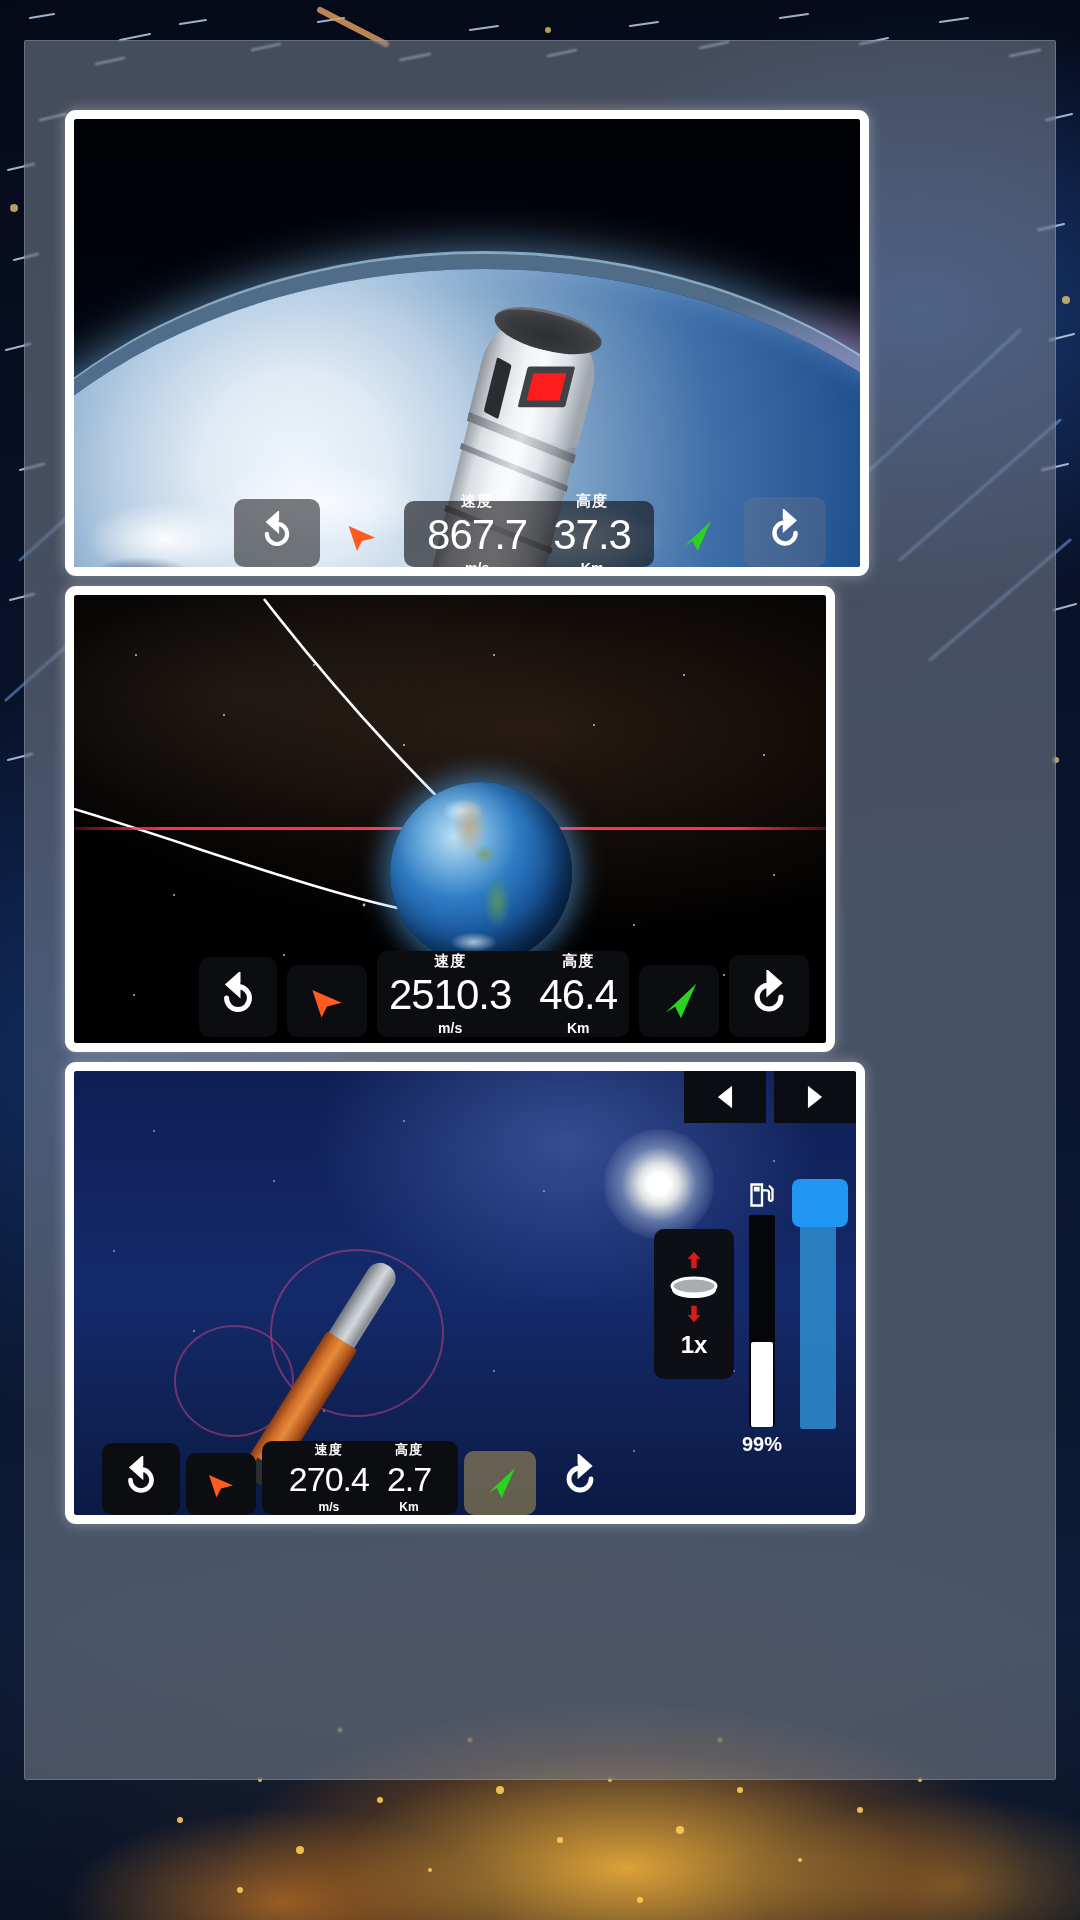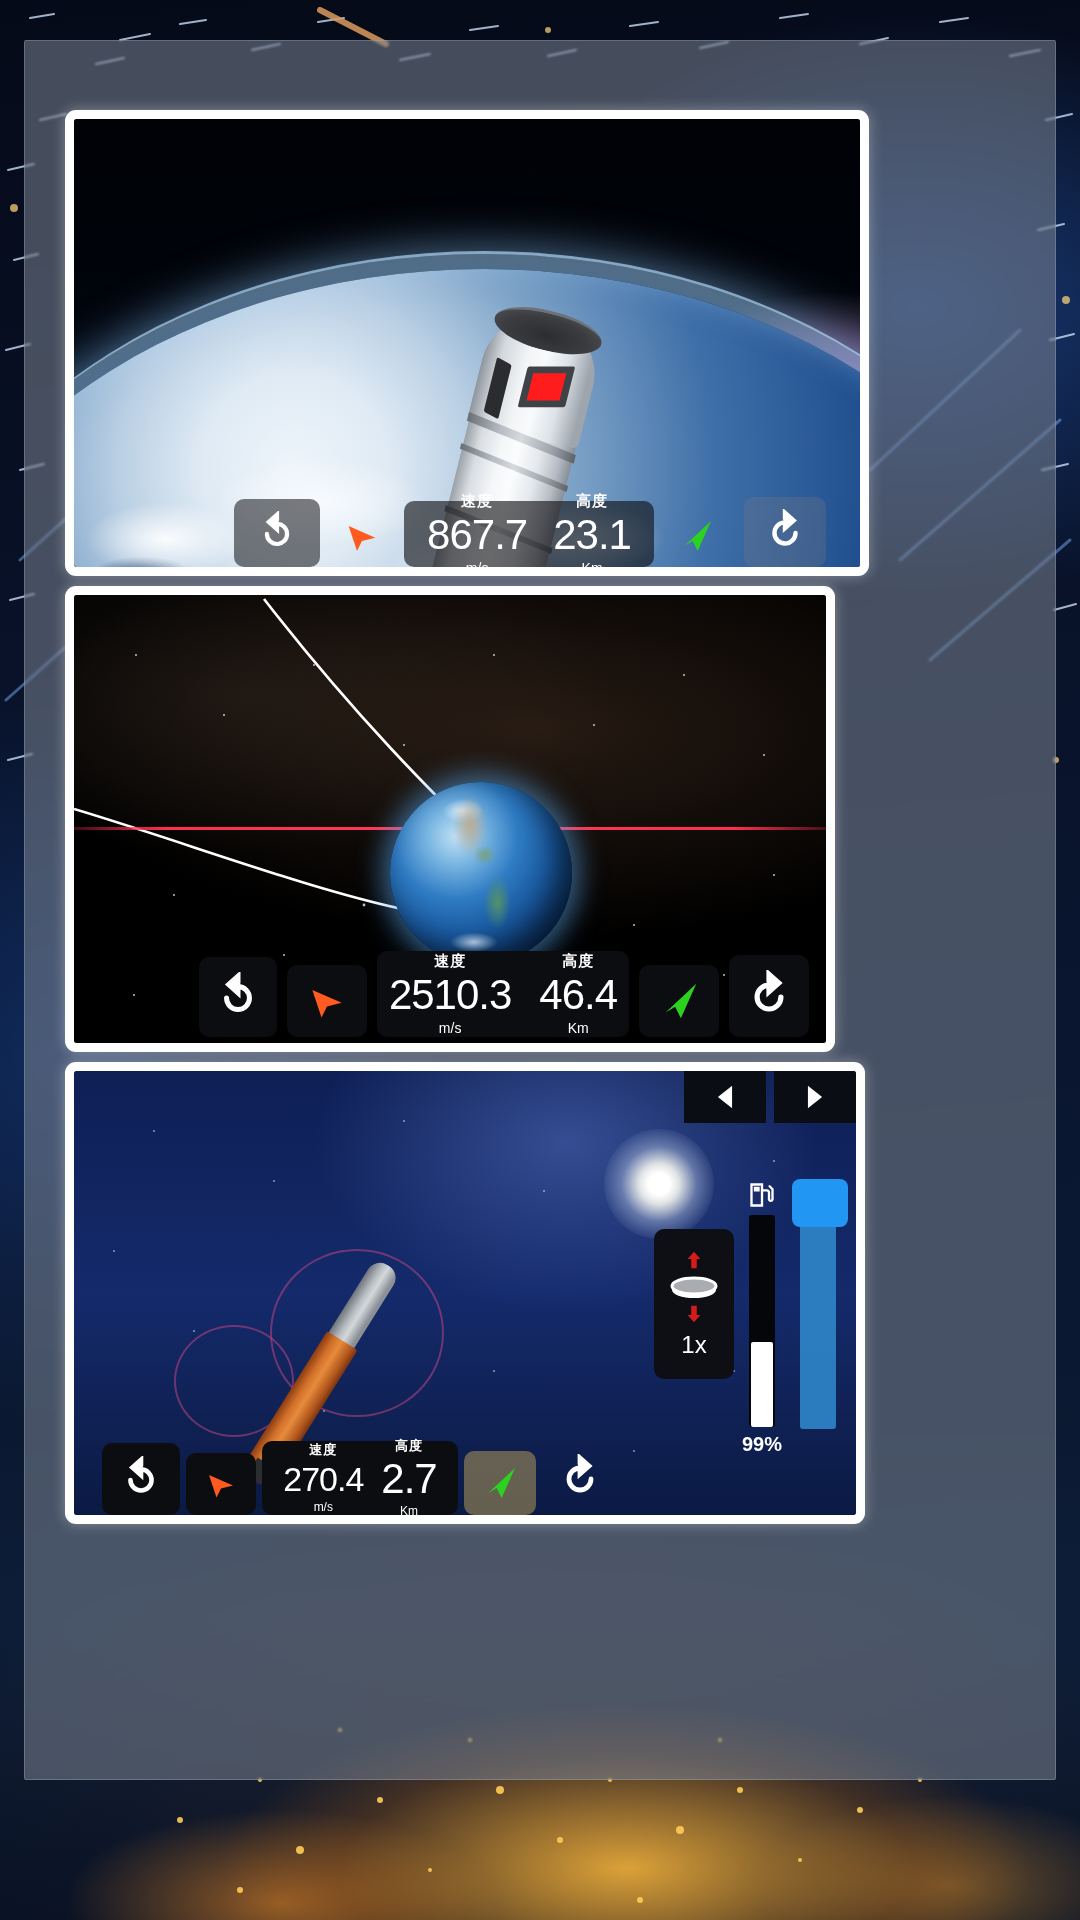--- a/index.html
+++ b/index.html
@@ -74,21 +74,21 @@
   .hud-btn.ghost { background:rgba(120,120,130,.30); }
   .hud-panel {
     background:#0c0d11; border-radius:10px;
     display:flex; align-items:center; justify-content:center;
     flex:none;
   }
   .hud-panel.semi { background:rgba(14,14,18,.62); }
   .readout { text-align:center; color:#fff; line-height:1; padding:0 10px; }
   .readout .cap { font-size:15px; font-weight:bold; letter-spacing:1px; margin-bottom:6px; display:block; }
   .readout .val { font-size:42px; font-weight:normal; letter-spacing:-1px; display:block; }
-  .readout .unit { font-size:14px; font-weight:normal; margin-top:5px; display:block; }
+  .readout .unit { font-size:14px; font-weight:bold; margin-top:5px; display:block; }
 
   .ico { display:block; }
 
   
   #s1-sky {
     position:absolute; inset:0;
     background:
       radial-gradient(ellipse 520px 280px at 88% 88%, rgba(226,120,226,.92), rgba(150,50,170,.35) 42%, rgba(20,10,40,0) 72%),
       radial-gradient(ellipse 300px 150px at 97% 62%, rgba(255,170,230,.5), rgba(40,10,50,0) 70%),
       linear-gradient(to bottom,#000206 0%,#000309 30%,#01060f 48%,#020a18 62%,#041226 100%);
@@ -232,21 +232,21 @@
   #s3-navbar { position:absolute; right:0; top:0; display:flex; gap:8px; }
   .nav-btn {
     width:82px; height:52px; background:#0b0d14;
     display:flex; align-items:center; justify-content:center;
   }
   #s3-stage-widget {
     position:absolute; right:122px; top:158px;
     width:80px; height:150px; background:#0d0f15; border-radius:10px;
     display:flex; flex-direction:column; align-items:center; justify-content:center; gap:4px;
   }
-  #s3-stage-widget .lbl { color:#fff; font-size:24px; font-weight:normal; margin-top:2px; }
+  #s3-stage-widget .lbl { color:#fff; font-size:24px; font-weight:bold; margin-top:2px; }
   #s3-fuel { position:absolute; right:74px; top:110px; width:40px; }
   #s3-fuel .gauge {
     position:relative; width:26px; height:212px; margin:6px auto 0;
     background:#05060a; border-radius:3px; overflow:hidden;
   }
   #s3-fuel .fill { position:absolute; left:2px; right:2px; bottom:0; background:#fff; border-radius:2px; }
   #s3-fuel .pct { text-align:center; color:#fff; font-size:20px; font-weight:bold; margin-top:6px; }
   #s3-throttle {
     position:absolute; right:8px; top:108px; width:56px; height:250px;
   }
@@ -364,21 +364,21 @@
           </svg>
         </div>
         <div class="hud-panel semi" style="width:250px;height:66px;gap:6px;">
           <div class="readout">
             <span class="cap">速度</span>
             <span class="val">867.7</span>
             <span class="unit">m/s</span>
           </div>
           <div class="readout">
             <span class="cap">高度</span>
-            <span class="val">23.1</span>
+            <span class="val">37.3</span>
             <span class="unit">Km</span>
           </div>
         </div>
         <div class="hud-btn" style="width:72px;height:62px;background:transparent;">
           <svg class="ico" width="40" height="40" viewBox="0 0 24 24">
             <path d="M21 3 L5 18 L10 15 L13 21 Z" fill="#2bd21f"></path>
           </svg>
         </div>
         <div class="hud-btn ghost" style="width:82px;height:70px;margin-left:6px;">
           <svg class="ico" width="46" height="46" viewBox="0 0 24 24">
@@ -549,21 +549,21 @@
           </svg>
         </div>
         <div class="hud-panel" style="width:196px;height:74px;gap:6px;">
           <div class="readout" style="padding:0 6px;">
             <span class="cap" style="font-size:13px;">速度</span>
             <span class="val" style="font-size:34px;">270.4</span>
             <span class="unit" style="font-size:12px;">m/s</span>
           </div>
           <div class="readout" style="padding:0 6px;">
             <span class="cap" style="font-size:13px;">高度</span>
-            <span class="val" style="font-size:42px;">2.7</span>
+            <span class="val" style="font-size:34px;">2.7</span>
             <span class="unit" style="font-size:12px;">Km</span>
           </div>
         </div>
         <div class="hud-btn" style="width:72px;height:64px;background:rgba(210,180,90,.45);">
           <svg class="ico" width="40" height="40" viewBox="0 0 24 24">
             <path d="M21 3 L5 18 L10 15 L13 21 Z" fill="#2bd21f"></path>
           </svg>
         </div>
         <div class="hud-btn" style="width:76px;height:74px;background:transparent;">
           <svg class="ico" width="48" height="48" viewBox="0 0 24 24">

